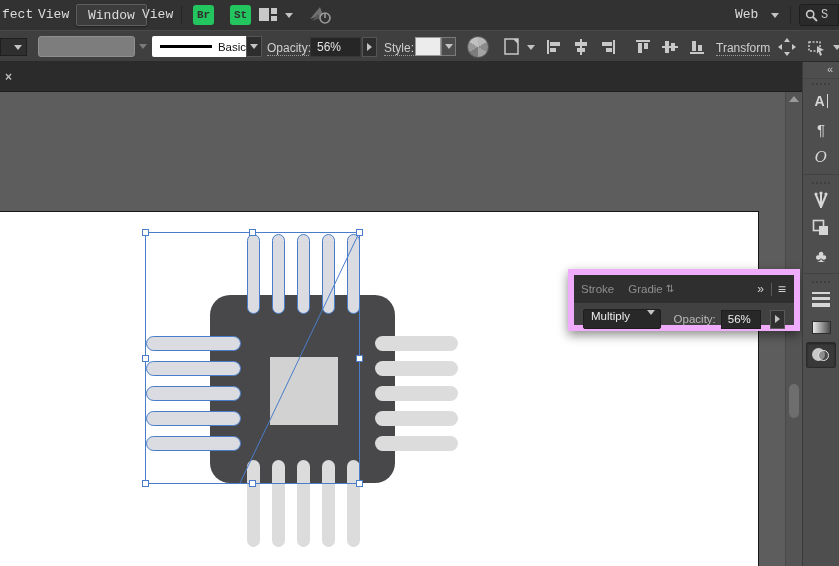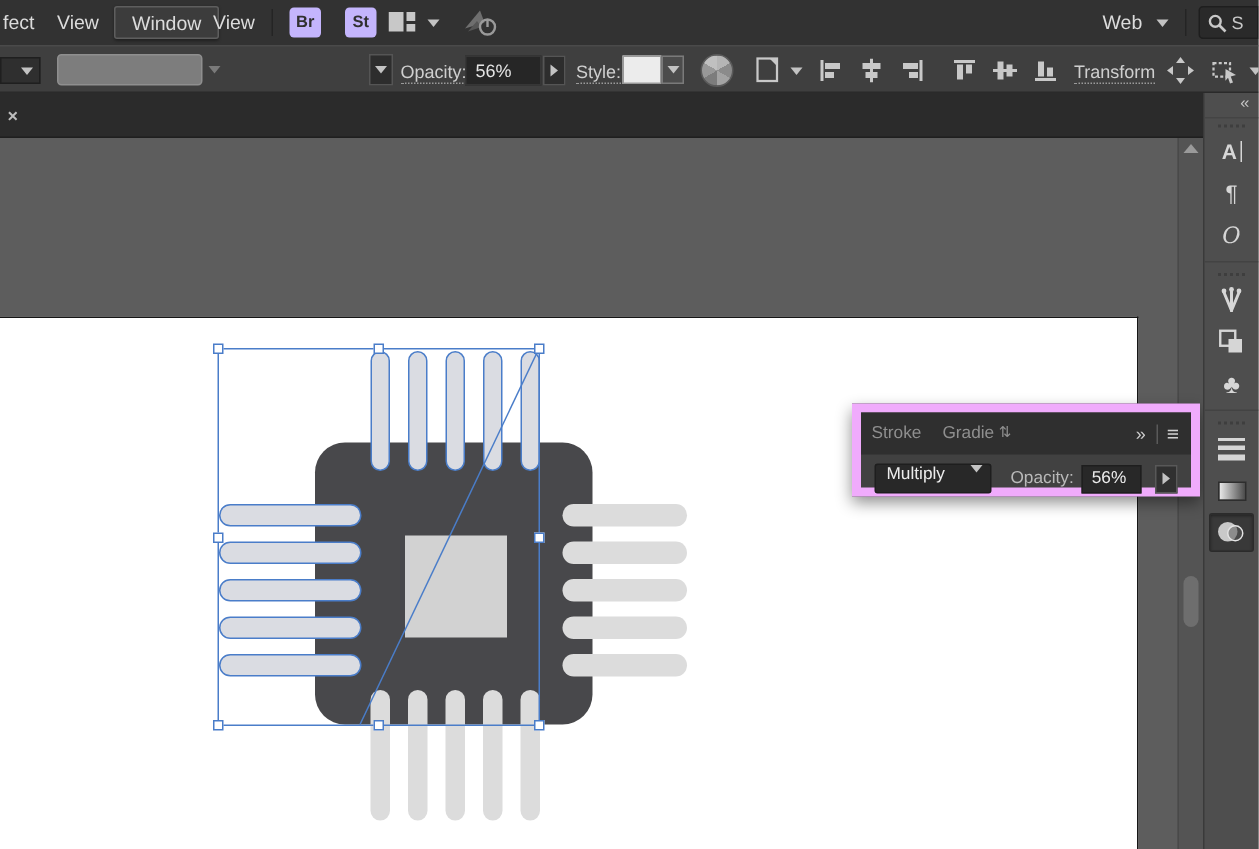--- a/index.html
+++ b/index.html
@@ -12,26 +12,26 @@
   }
   #app { position:relative; width:839px; height:566px; }
 
   
   .tri-down { width:0; height:0; border-left:4px solid transparent; border-right:4px solid transparent; border-top:5px solid #c3c3c3; display:inline-block; }
   .tri-right { width:0; height:0; border-top:4px solid transparent; border-bottom:4px solid transparent; border-left:5px solid #c3c3c3; display:inline-block; }
   .tri-up { width:0; height:0; border-left:5px solid transparent; border-right:5px solid transparent; border-bottom:6px solid #9a9a9a; display:inline-block; }
   .dotted-link { border-bottom:1px dotted #9a9a9a; cursor:pointer; }
 
   
-  .menubar { position:absolute; top:0; left:0; width:839px; height:30px; background:#323232; font-size:13px; }
+  .menubar { position:absolute; top:0; left:0; width:839px; height:30px; background:#323232; font-size:13px;font-family:Liberation Mono, monospace; }
   .menubar > * { position:absolute; }
   .menu-item { top:4px; height:22px; line-height:22px; padding:0 6px; color:#dcdcdc; cursor:default; }
   .menu-item.active { background:#3c3c3c; border:1px solid #5e5e5e; border-radius:2px; box-shadow:0 1px 2px rgba(0,0,0,.35); }
   .mb-sep { top:6px; width:1px; height:18px; background:#242424; }
-  .sq-btn { top:5px; width:21px; height:20px; background:#c4b5fd; color:#303030; border:none; border-radius:3px; font-size:11px; font-weight:bold; font-family:inherit; padding:0; cursor:pointer; }
+  .sq-btn { top:5px; width:21px; height:20px; background:#22c55e; color:#303030; border:none; border-radius:3px; font-size:11px; font-weight:bold; font-family:inherit; padding:0; cursor:pointer; }
   .searchbox { top:4px; left:799px; width:40px; height:22px; background:#2a2a2a; border:1px solid #1e1e1e; border-radius:3px 0 0 3px; display:flex; align-items:center; padding-left:5px; gap:3px; overflow:hidden; color:#c8c8c8; font-size:12px; }
 
   
   .controlbar { position:absolute; top:30px; left:0; width:839px; height:32px; background:#3f3f3f; border-top:1px solid #4a4a4a; border-bottom:1px solid #2a2a2a; font-size:12px; }
   .controlbar > * { position:absolute; }
   .cb-fill-dd { left:0; top:7px; width:27px; height:18px; background:#2f2f2f; border:1px solid #1f1f1f; display:flex; align-items:center; justify-content:flex-end; padding-right:4px; }
   .cb-disabled-field { left:38px; top:5px; width:97px; height:21px; background:#7d7d7d; border:1px solid #8f8f8f; border-radius:3px; }
   .cb-dim-chev { left:139px; top:13px; opacity:.45; }
   .brush-box { left:152px; top:5px; width:94px; height:21px; background:#ffffff; border-radius:2px 0 0 2px; display:flex; align-items:center; }
   .brush-stroke-sample { margin-left:8px; width:52px; height:3px; background:#000; }
@@ -141,20 +141,24 @@
     </div>
   </div>
 
   <div class="controlbar">
     <div class="cb-fill-dd">
         <span class="tri-down"></span>
       </div>
     <div class="cb-disabled-field"></div>
     <span class="cb-dim-chev tri-down"></span>
 
+    <div class="brush-box">
+      <span class="brush-stroke-sample"></span>
+      <span class="brush-name">Basic</span>
+    </div>
     <div class="mini-btn" style="left:246px; top:5px; width:16px; height:21px;">
         <span class="tri-down"></span>
       </div>
 
     <span class="cb-label dotted-link" style="left:267px;">Opacity:</span>
     <div class="cb-field" style="left:310px; top:6px; width:51px; height:20px;">56%</div>
     <div class="mini-btn" style="left:362px; top:6px; width:15px; height:20px;">
         <span class="tri-right"></span>
       </div>
 

